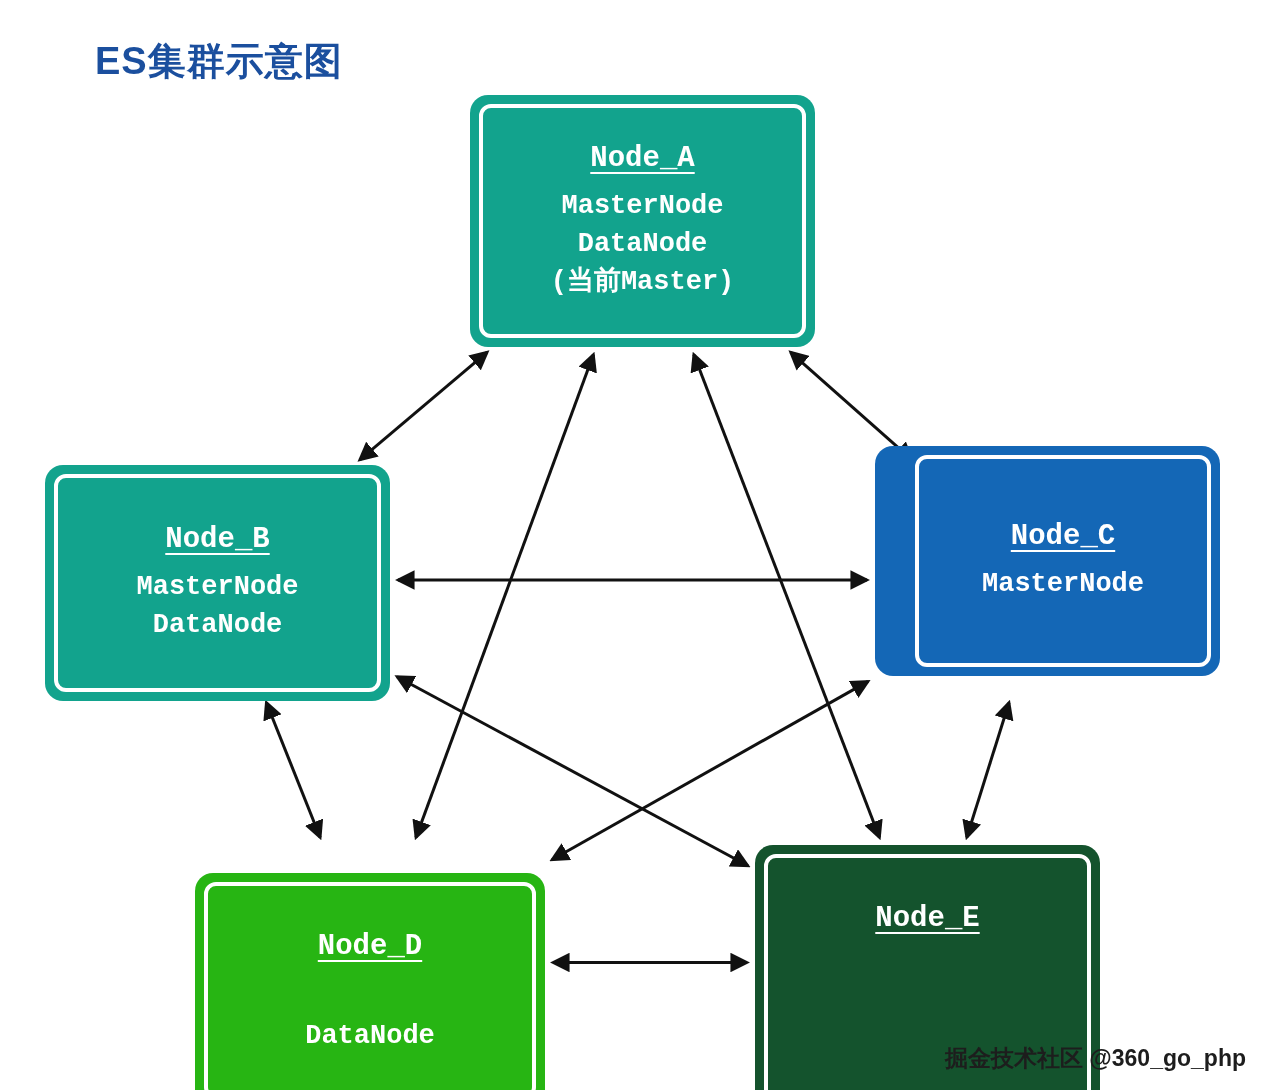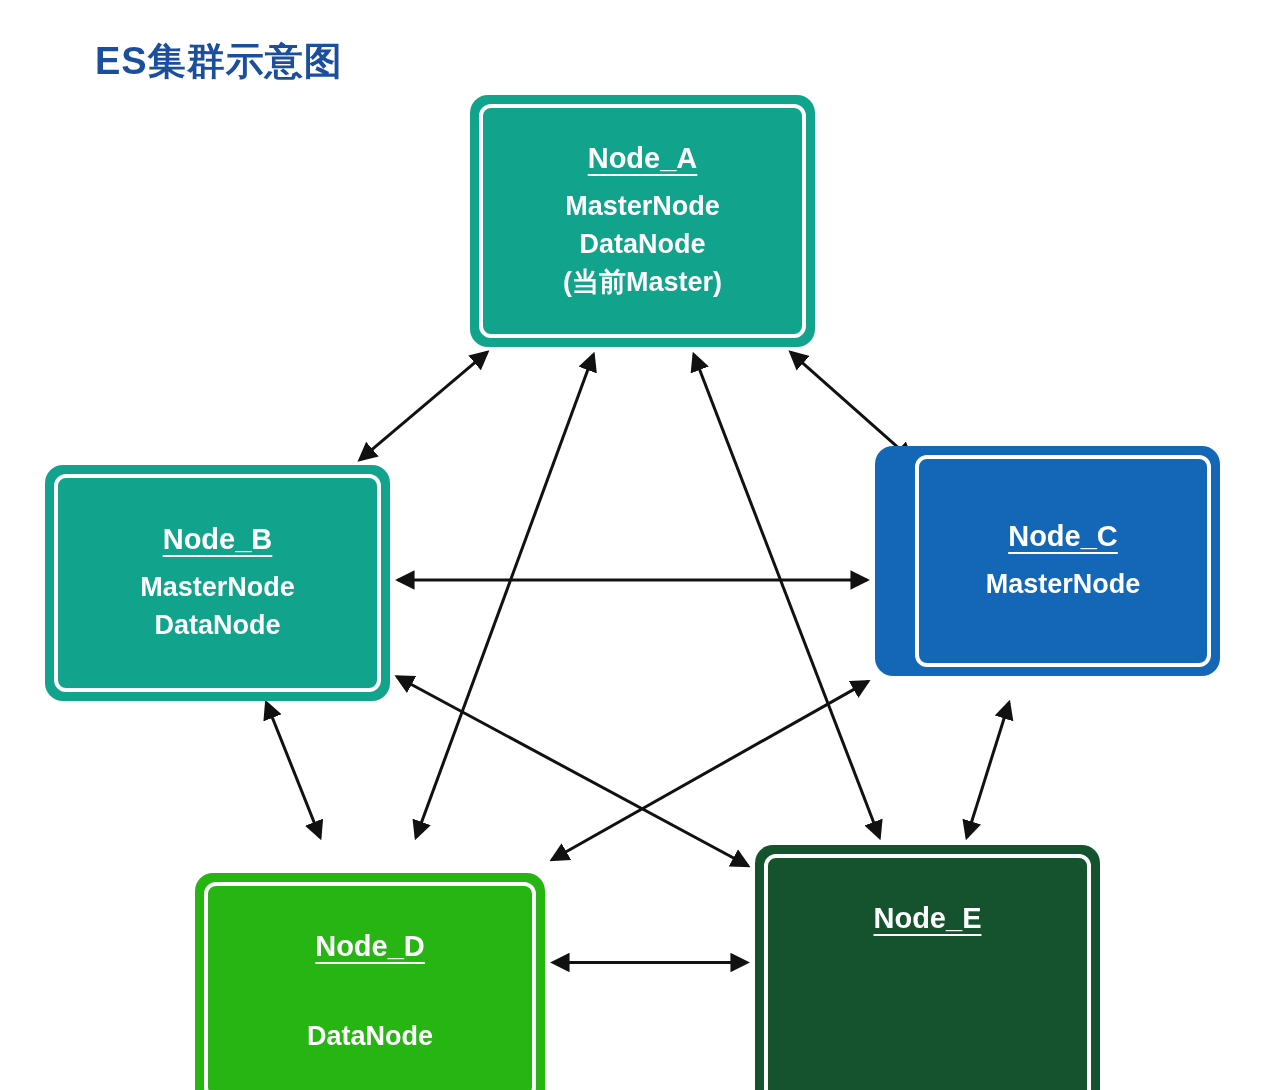--- a/index.html
+++ b/index.html
@@ -38,20 +38,21 @@
     left: 0;
     top: 0;
     z-index: 0;
   }
   .node {
     position: absolute;
     z-index: 1;
     border-radius: 18px;
     padding: 9px;
     box-sizing: border-box;
+    font-family: Liberation Mono, monospace;
   }
   .node-inner {
     width: 100%;
     height: 100%;
     box-sizing: border-box;
     border: 4px solid #ffffff;
     border-radius: 12px;
     display: flex;
     flex-direction: column;
     align-items: center;
@@ -143,14 +144,15 @@
       <div class="node-line">DataNode</div>
     </div>
   </div>
 
   <div class="node" style="left: 755px; top: 845px; width: 345px; height: 294px; background: #14532d;">
     <div class="node-inner v-top">
       <div class="node-title">Node_E</div>
     </div>
   </div>
 
+  <div class="watermark">掘金技术社区 @360_go_php</div>
 
 </div>
 
 </body></html>

